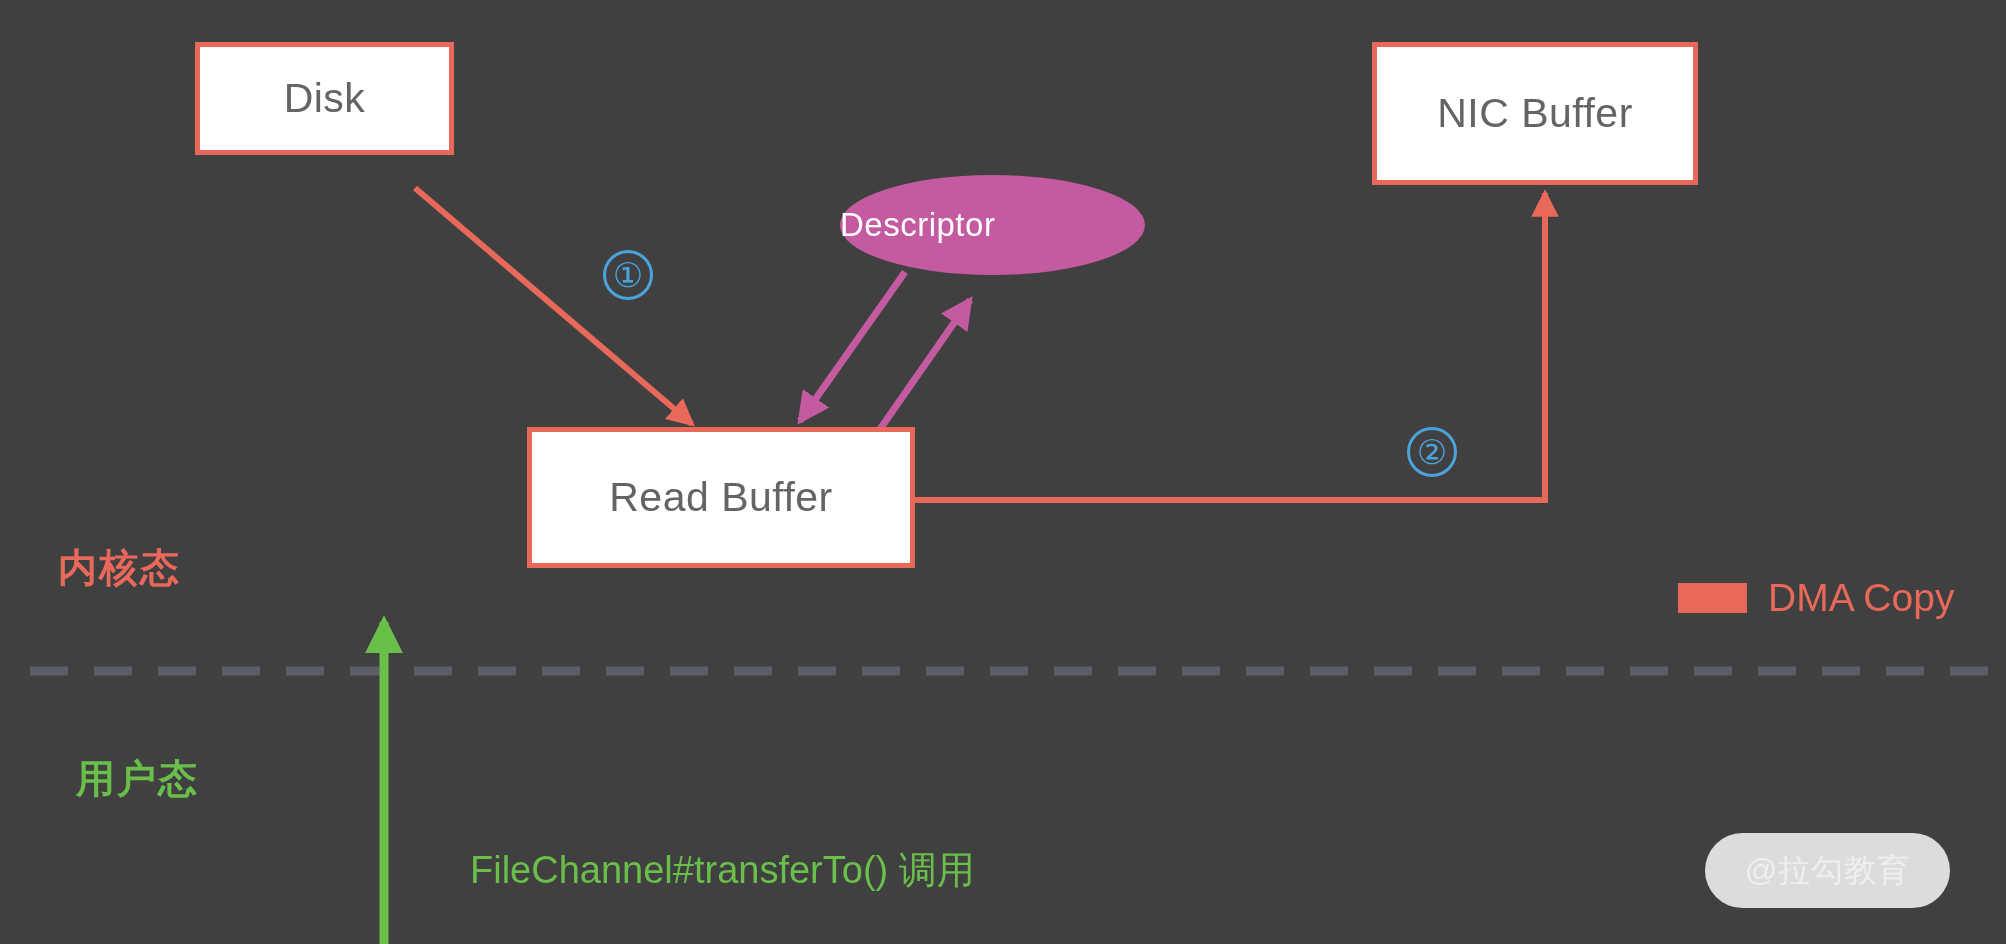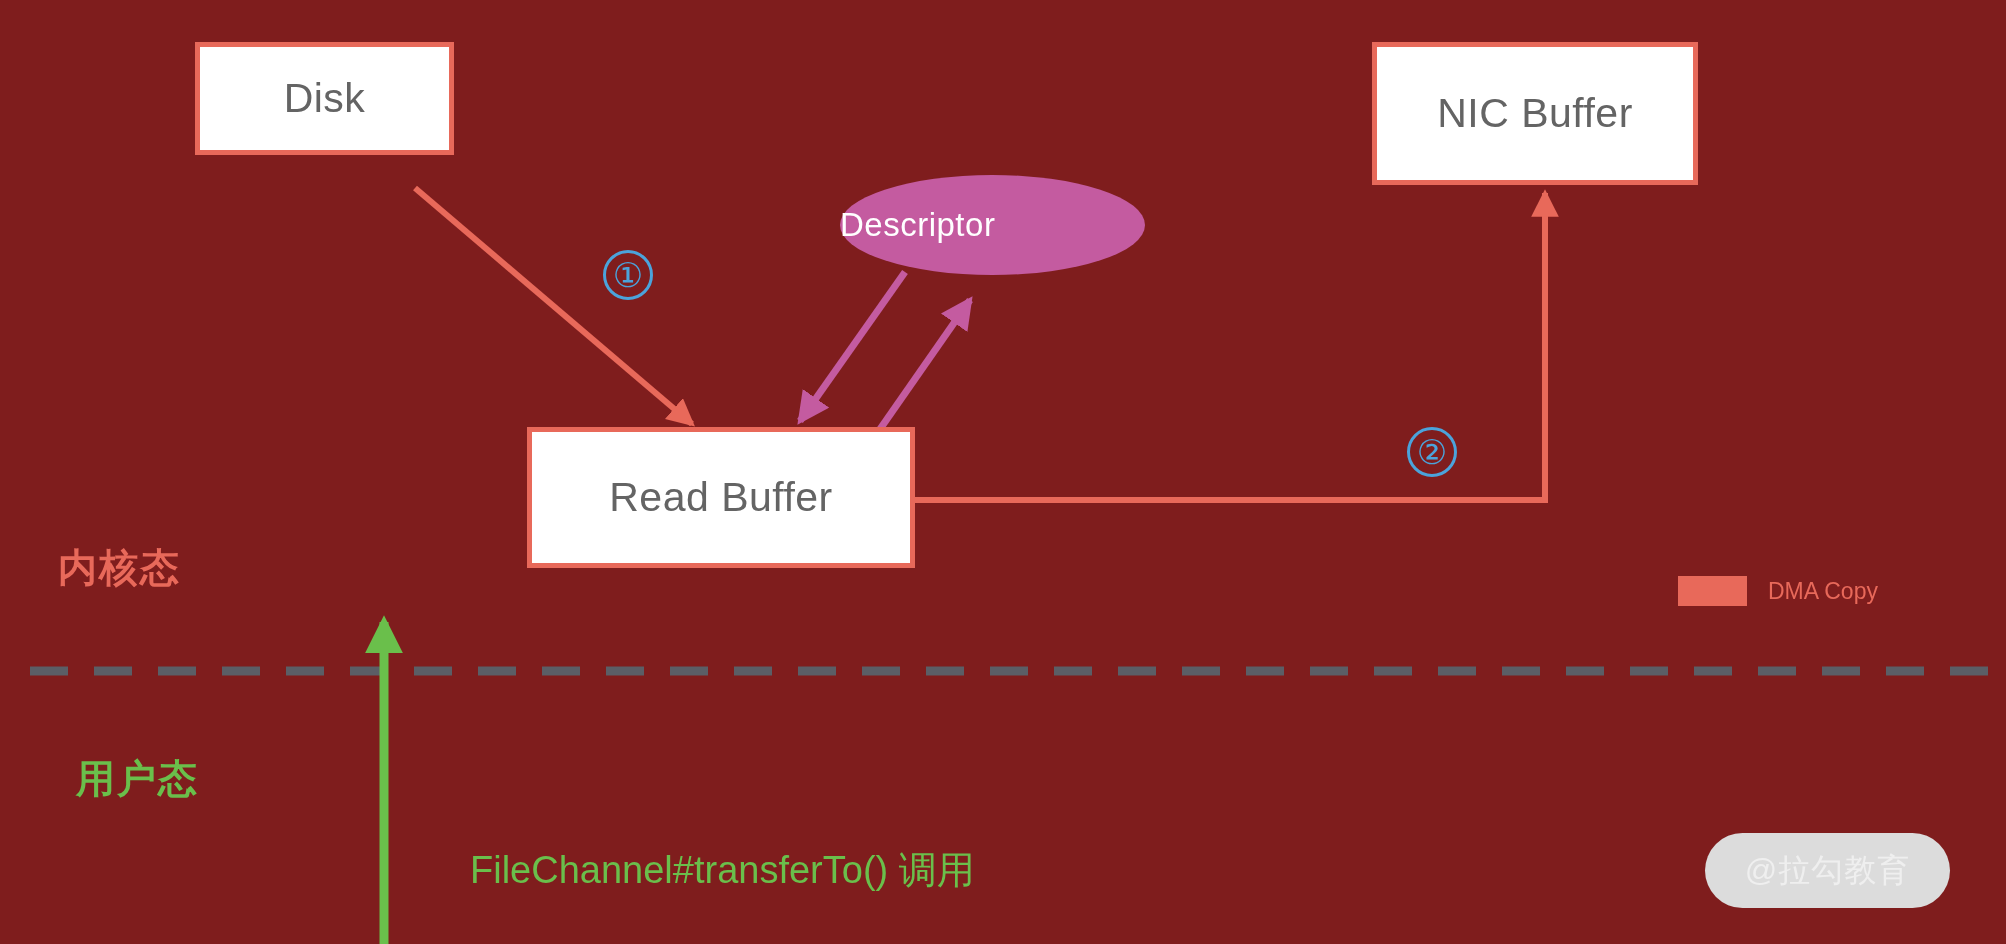--- a/index.html
+++ b/index.html
@@ -7,21 +7,21 @@
     padding: 0;
     background: #ffffff;
   }
   body {
     font-family: "Liberation Sans", "DejaVu Sans", sans-serif;
   }
   #canvas {
     position: relative;
     width: 2006px;
     height: 944px;
-    background: #7f1d1d;
+    background: #404040;
     overflow: hidden;
   }
   #vector-layer {
     position: absolute;
     left: 0;
     top: 0;
     width: 2006px;
     height: 944px;
   }
   .node-box {
@@ -95,21 +95,21 @@
     align-items: center;
     gap: 21px;
   }
   #legend-swatch {
     width: 69px;
     height: 30px;
     background: #E8695A;
   }
   #legend-text {
     color: #E8695A;
-    font-size: 23px;
+    font-size: 39px;
     white-space: nowrap;
   }
 
   #transfer-call-label {
     position: absolute;
     left: 470px;
     top: 845px;
     color: #6ABF4B;
     font-size: 38px;
     white-space: nowrap;

